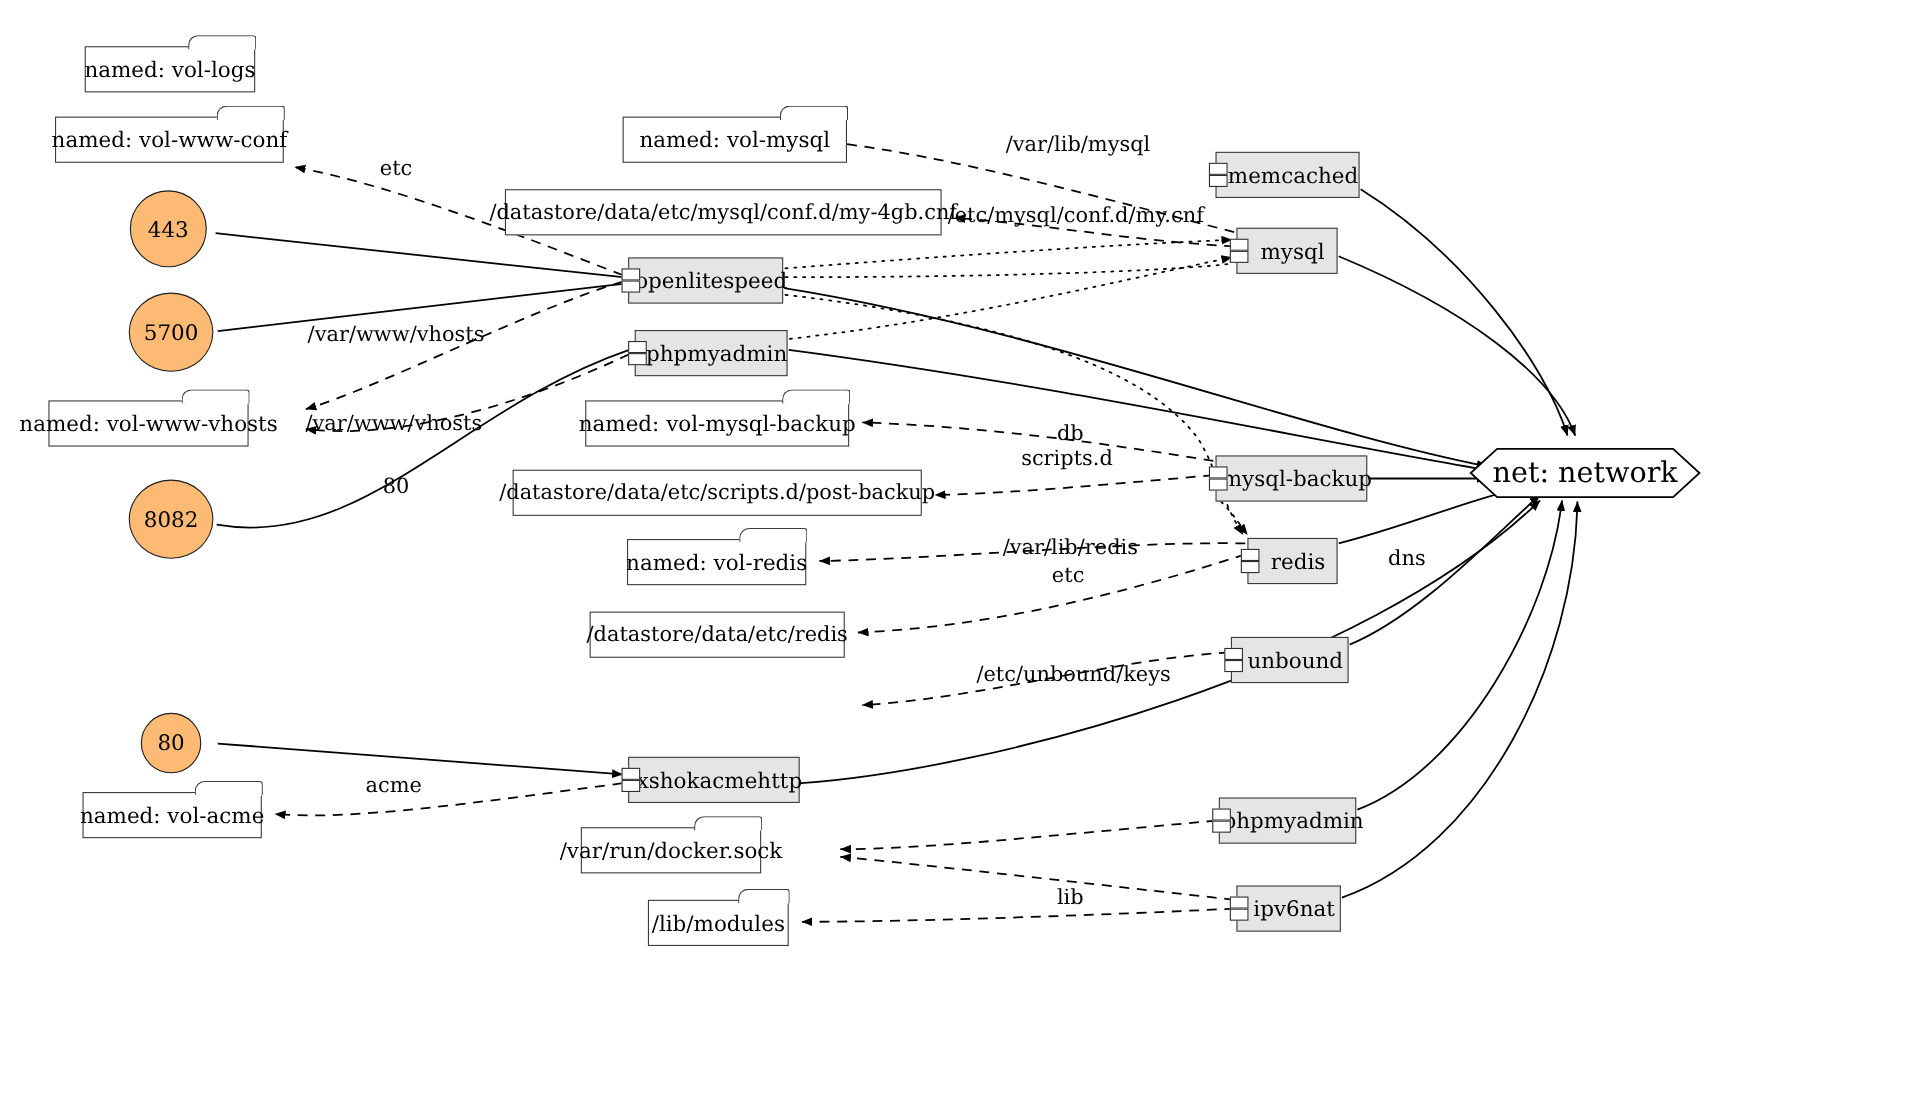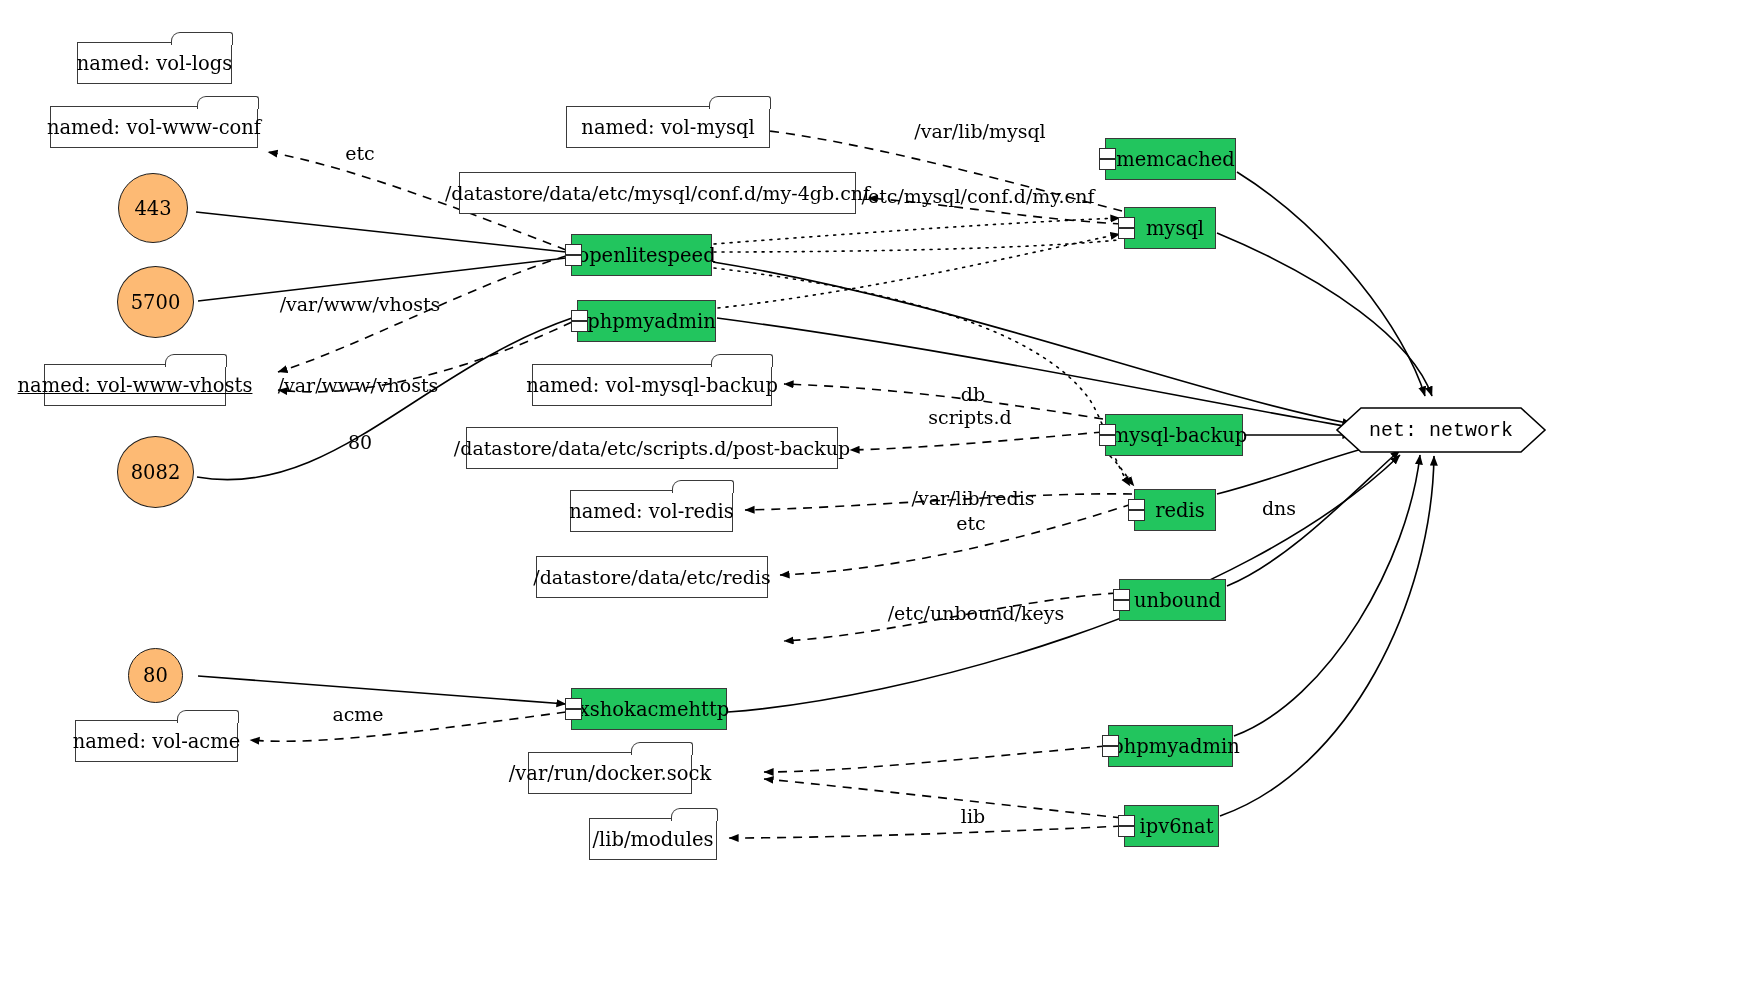--- a/index.html
+++ b/index.html
@@ -15,32 +15,32 @@
   .vol{border:1.6px solid #3a3a3a;background:#fff;font-size:19.5px;padding:0 14px;}
   .vol .tab{position:absolute;right:-1.6px;top:-11px;height:12px;width:60px;
             border:1.6px solid #3a3a3a;border-bottom:none;background:#fff;
             border-top-left-radius:9px;border-top-right-radius:3px;}
   .vol .tabmask{position:absolute;right:0px;top:-1px;height:4px;width:56px;background:#fff;}
 
   
   .bind{border:1.6px solid #3a3a3a;background:#fff;font-size:19px;padding:0 14px;}
 
   
-  .svc{border:1.6px solid #3a3a3a;background:#22c55e;font-size:19.5px;padding:0 10px 0 20px;}
+  .svc{border:1.6px solid #3a3a3a;background:#e5e5e5;font-size:19.5px;padding:0 10px 0 20px;}
   .svc .port{position:absolute;left:-7px;width:15px;height:9px;
              border:1.6px solid #2e2e2e;background:#fff;}
   .svc .port.top{top:9px;}
   .svc .port.bot{bottom:9px;}
   .svc .bar{position:absolute;left:0;top:9px;bottom:9px;width:0;border-left:1.6px solid #2e2e2e;}
 
   
   .pnode{border:1.5px solid #1d1d1d;background:#fdba74;border-radius:50%;font-size:19.5px;}
 
   
-  .netnode{font-size:20px;background:transparent;border:none;font-family:Liberation Mono, monospace;}
+  .netnode{font-size:26px;background:transparent;border:none;}
   .netnode svg{position:absolute;left:0;top:0;}
   .netnode span{position:relative;z-index:2;}
 
   .elabel{position:absolute;font-size:19px;color:#000;white-space:nowrap;
           transform:translate(-50%,-50%);background:transparent;}
 </style>
 </head>
 <body>
 
 <div id="stage">
@@ -184,21 +184,21 @@
   <div class="node vol" style="left:50px;top:106px;width:208px;height:42px;">
     <span class="tab"></span>
     <span class="tabmask"></span>
     <span>named: vol-www-conf</span>
   </div>
   <div class="node vol" style="left:566px;top:106px;width:204px;height:42px;">
     <span class="tab"></span>
     <span class="tabmask"></span>
     <span>named: vol-mysql</span>
   </div>
-  <div class="node vol" style="left:44px;top:364px;width:182px;height:42px;text-decoration:underline;">
+  <div class="node vol" style="left:44px;top:364px;width:182px;height:42px;">
     <span class="tab"></span>
     <span class="tabmask"></span>
     <span>named: vol-www-vhosts</span>
   </div>
   <div class="node vol" style="left:532px;top:364px;width:240px;height:42px;">
     <span class="tab"></span>
     <span class="tabmask"></span>
     <span>named: vol-mysql-backup</span>
   </div>
   <div class="node vol" style="left:570px;top:490px;width:163px;height:42px;">

